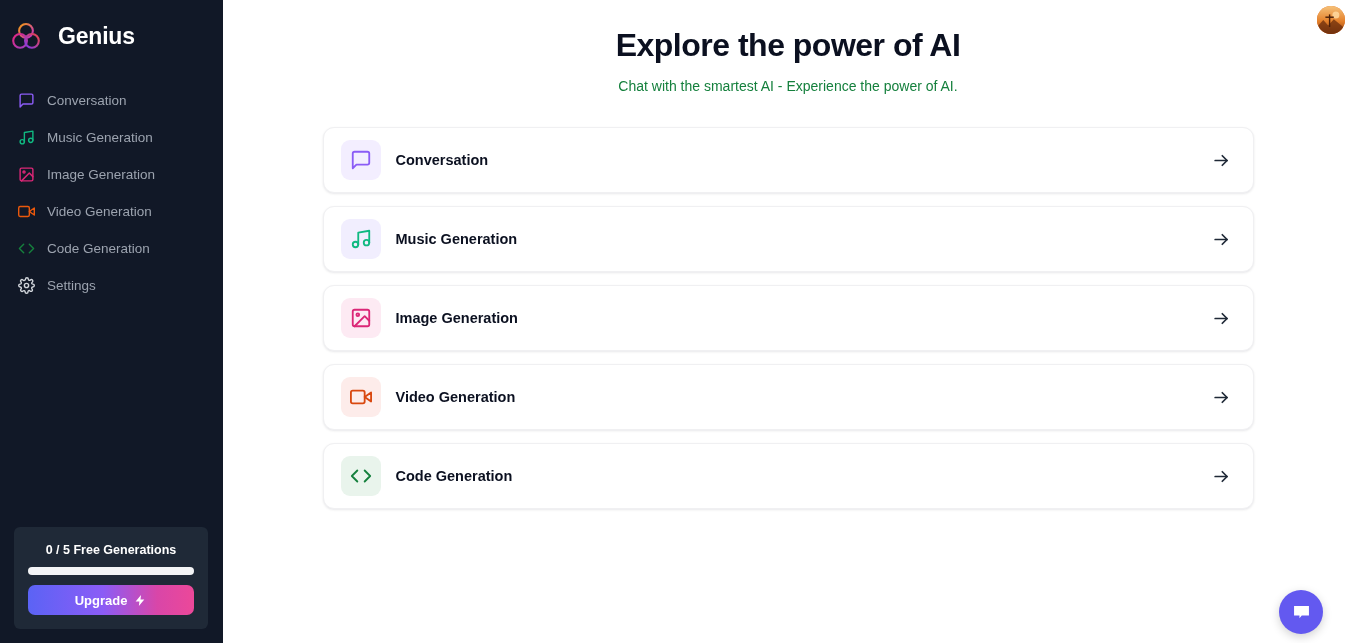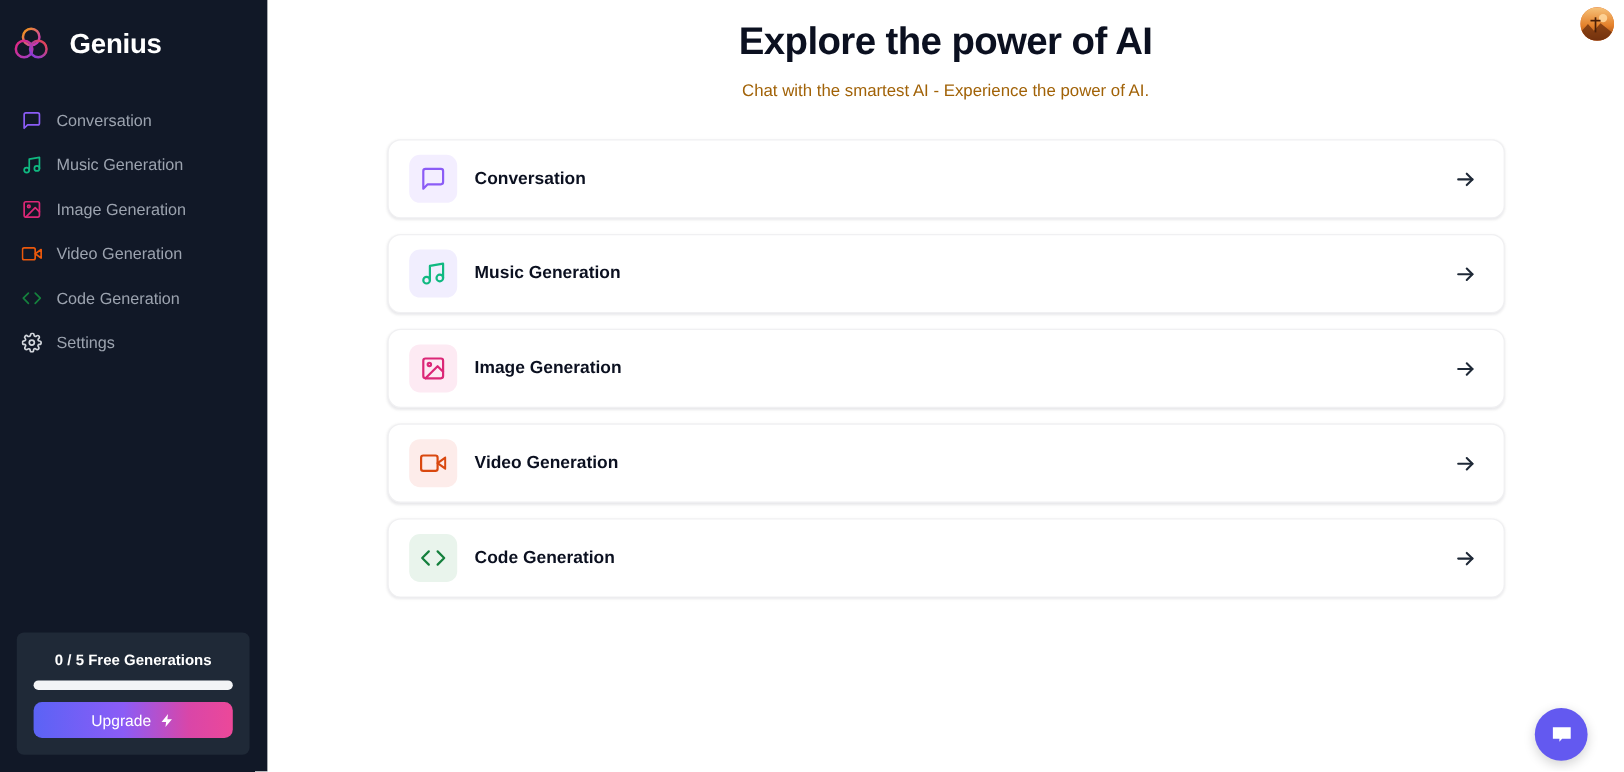--- a/index.html
+++ b/index.html
@@ -111,21 +111,21 @@
     border-radius: 99px;
   }
   .upgrade-btn {
     width: 100%;
     height: 30px;
     border: none;
     border-radius: 7px;
     background: linear-gradient(to right, #5b63f5 0%, #8b5cf6 45%, #d946a8 78%, #ec4899 100%);
     color: #ffffff;
     font-size: 13px;
-    font-weight: normal;
+    font-weight: bold;
     font-family: "Liberation Sans", sans-serif;
     cursor: pointer;
     display: flex;
     align-items: center;
     justify-content: center;
     gap: 7px;
   }
   .upgrade-btn .bolt { width: 13px; height: 13px; display:block; }
 
   
@@ -143,34 +143,34 @@
     right: 8px;
     width: 28px;
     height: 28px;
     border-radius: 50%;
     overflow: hidden;
     cursor: pointer;
     background: #e06a20;
   }
 
   .hero {
-    padding-top: 15px;
+    padding-top: 26px;
     text-align: center;
   }
   .hero h1 {
     font-size: 32px;
     font-weight: bold;
     color: #0b1020;
     letter-spacing: -0.5px;
     line-height: 1.2;
   }
   .hero p {
     margin-top: 14px;
     font-size: 14px;
-    color: #a16207;
+    color: #15803d;
     font-weight: 400;
   }
 
   .cards {
     margin: 33px auto 0 auto;
     width: 931px;
     display: flex;
     flex-direction: column;
     gap: 13px;
   }

